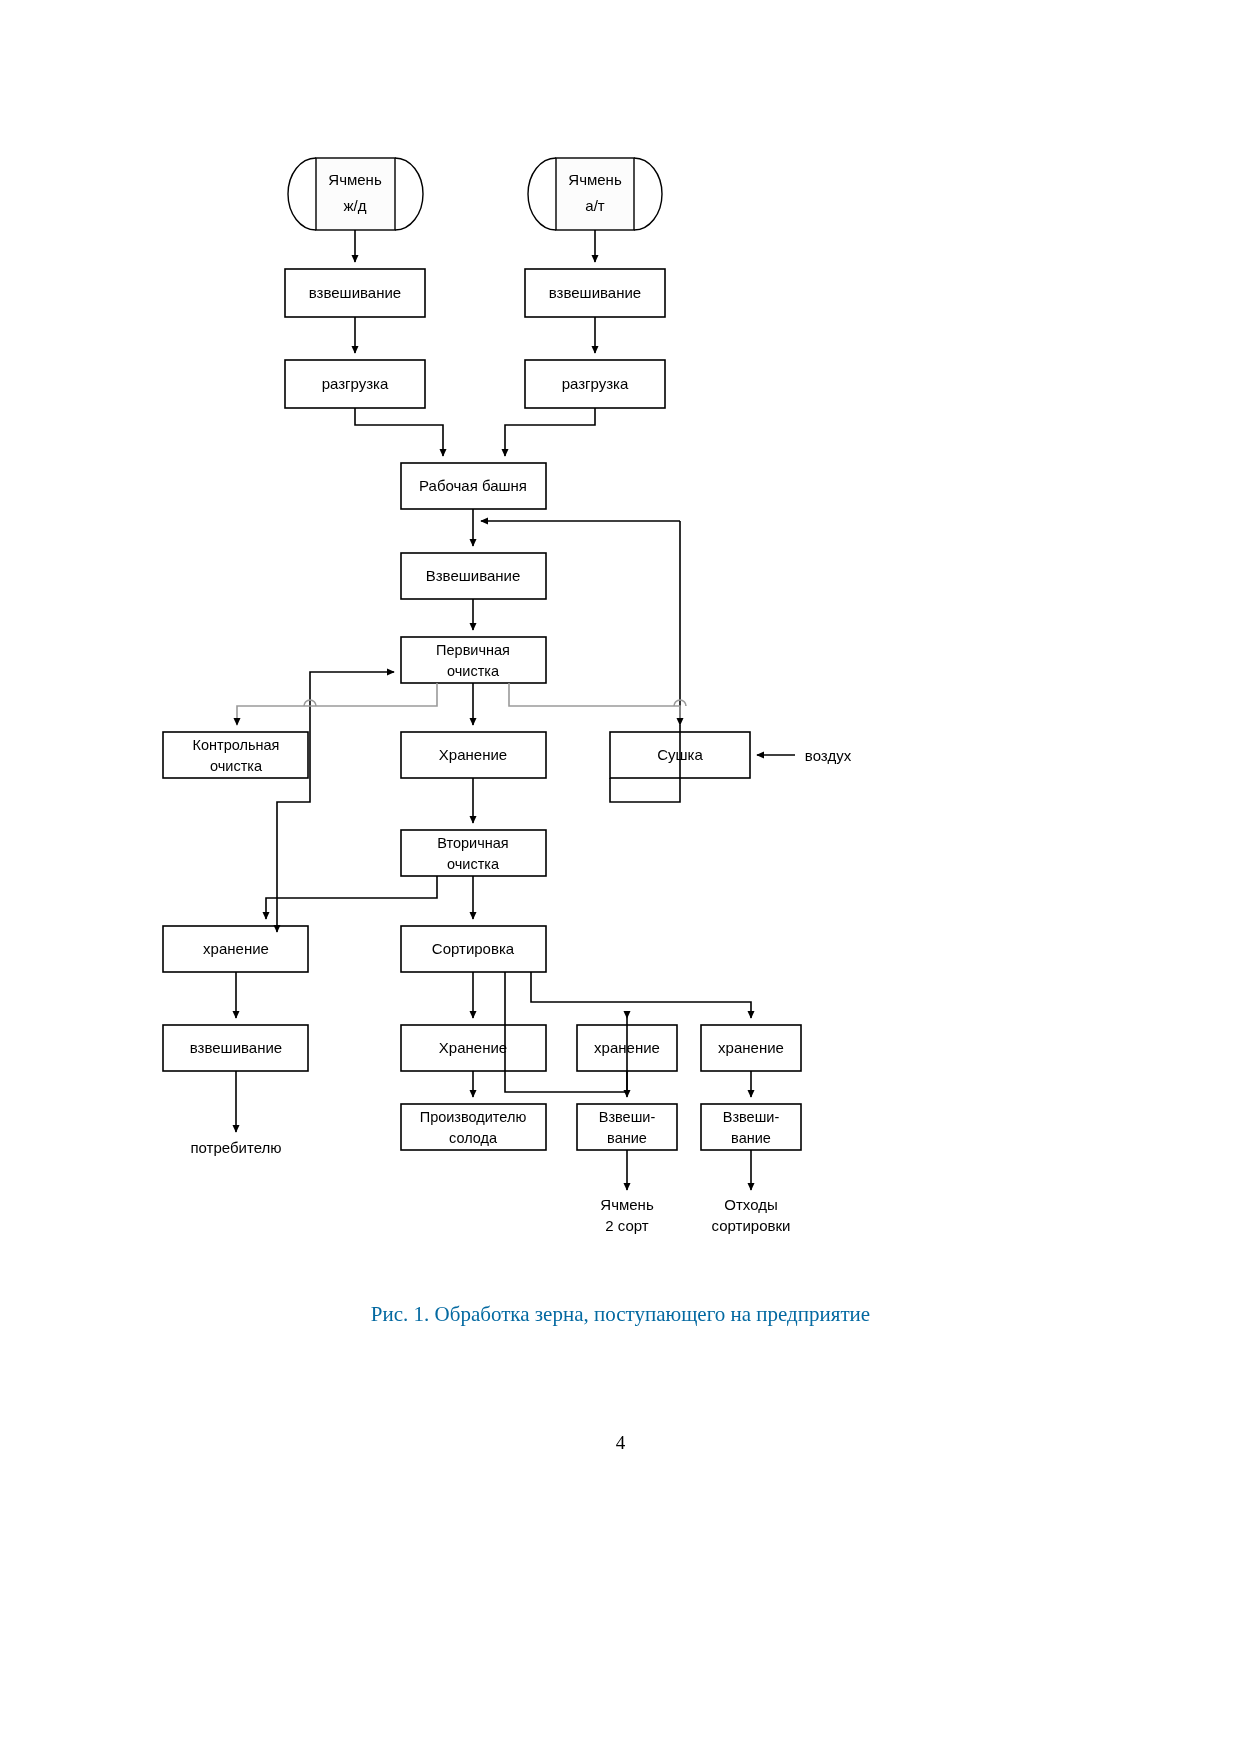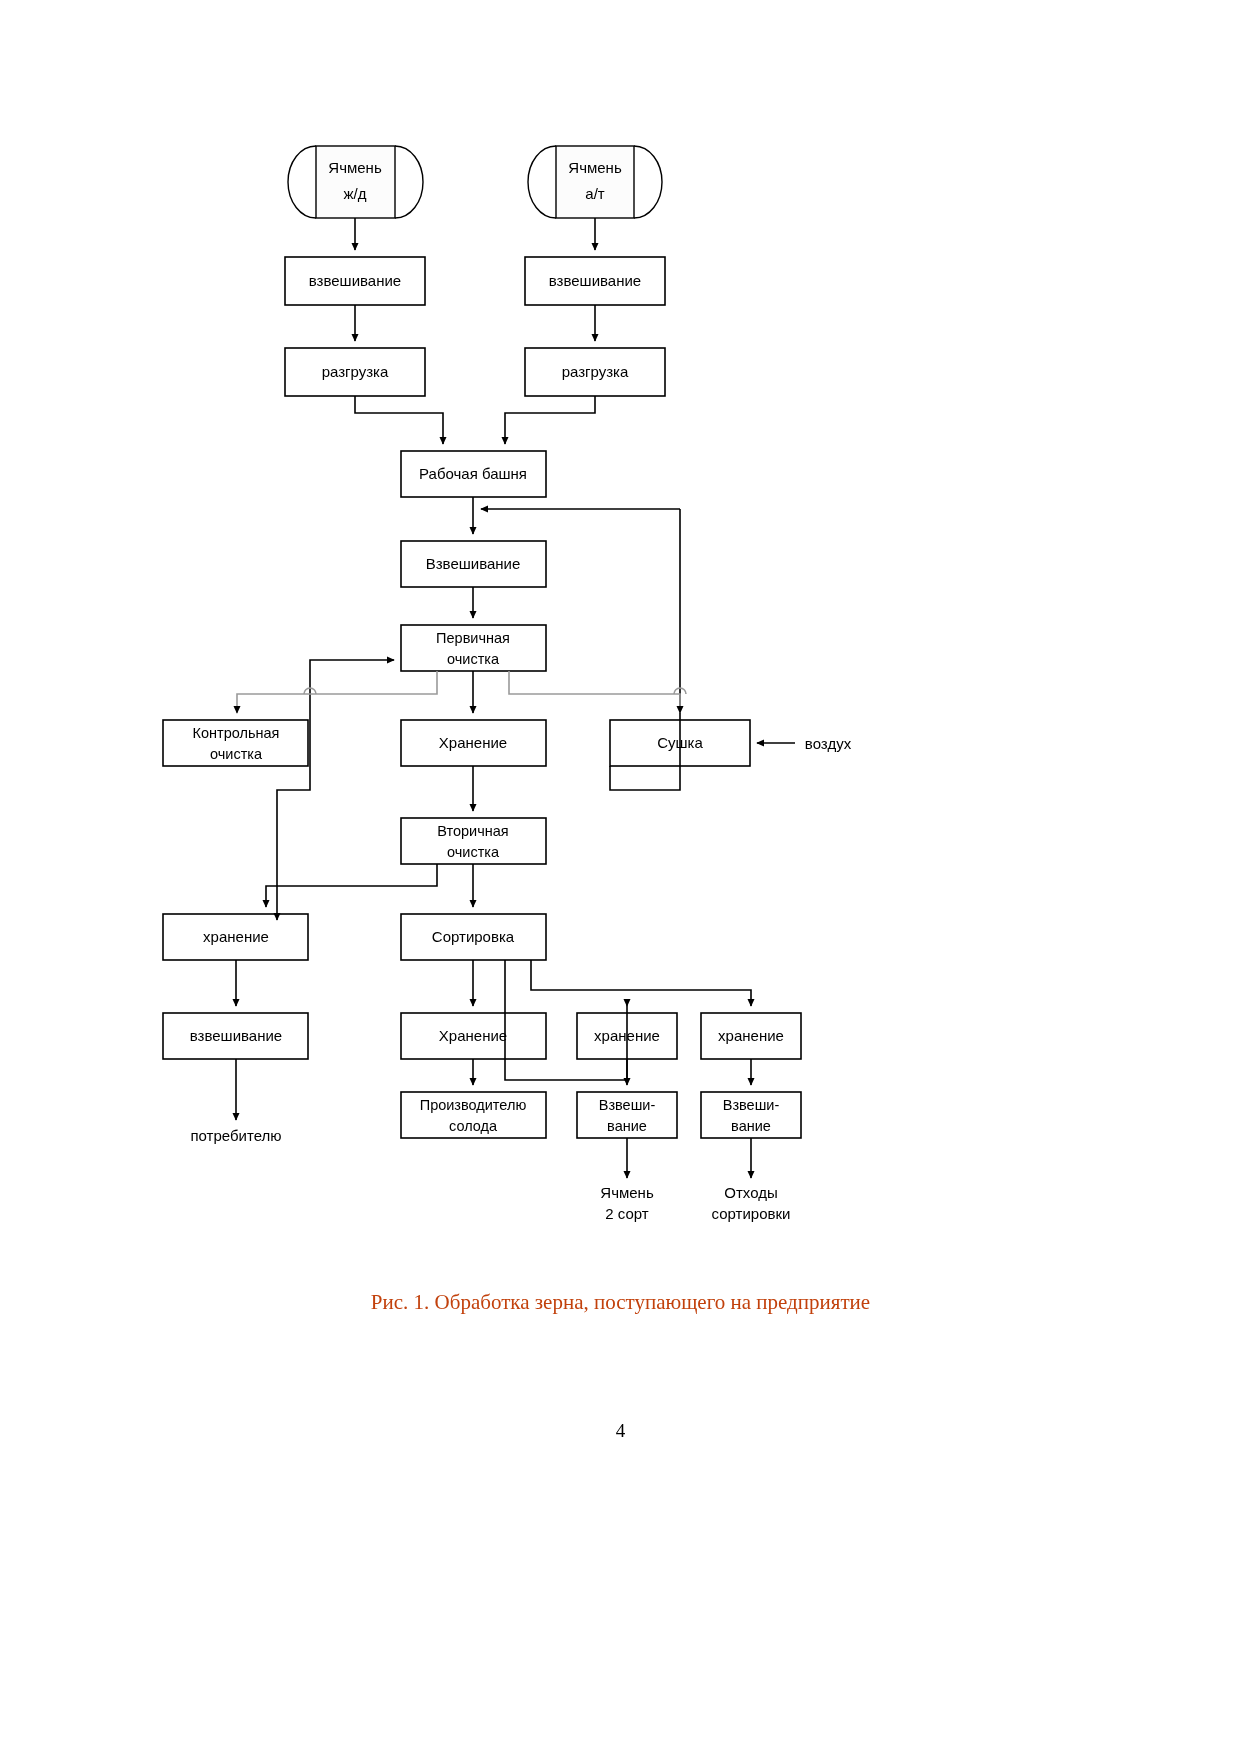--- a/index.html
+++ b/index.html
@@ -3,21 +3,21 @@
 <meta charset="utf-8">
 <style>
   html,body{margin:0;padding:0;background:#fff;}
   body{
     width:1241px;height:1754px;
     font-family:"Liberation Sans",sans-serif;
     color:#000;
     position:relative;
     overflow:hidden;
   }
-  .page{position:absolute;inset:0;}
+  .page{position:absolute;inset:0;margin-top:12px;}
   svg.diagram{position:absolute;left:0;top:0;width:1241px;height:1754px;}
   .node-text{
     font-family:"Liberation Sans",sans-serif;
     font-size:15px;
     fill:#000;
     text-anchor:middle;
     dominant-baseline:middle;
   }
   .node-text.small{font-size:14.5px;}
   .plain-text{
@@ -30,21 +30,21 @@
   .cyl-body{fill:#fcfcfc;stroke:#000;stroke-width:1.4;}
   .cyl-cap{fill:none;stroke:#000;stroke-width:1.4;}
   .edge{stroke:#000;stroke-width:1.6;fill:none;}
   .edge-gray{stroke:#9a9a9a;stroke-width:1.6;fill:none;}
   .caption{
     position:absolute;
     left:0;right:0;
     text-align:center;
     font-family:"Liberation Serif",serif;
     font-size:21px;
-    color:#c2410c;
+    color:#0369a1;
   }
   .pagenum{
     position:absolute;
     left:0;right:0;
     text-align:center;
     font-family:"Liberation Serif",serif;
     font-size:19px;
     color:#000;
   }
 </style>

